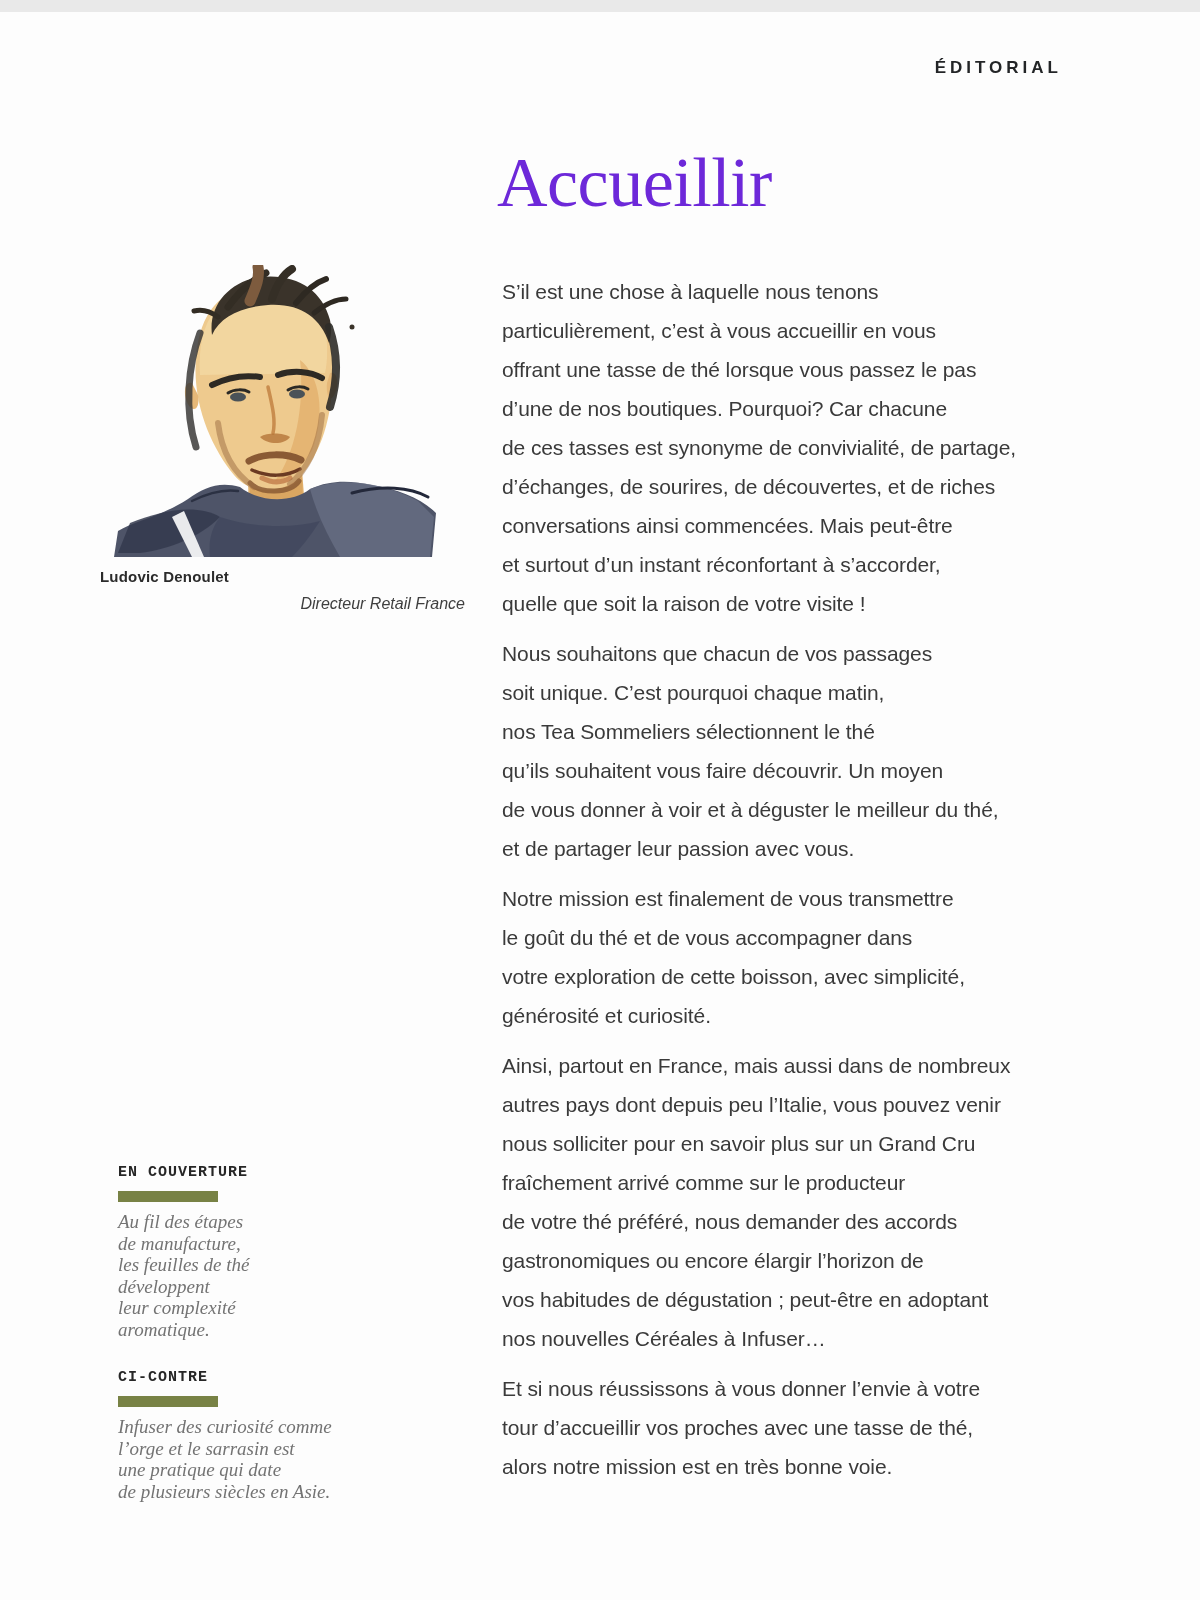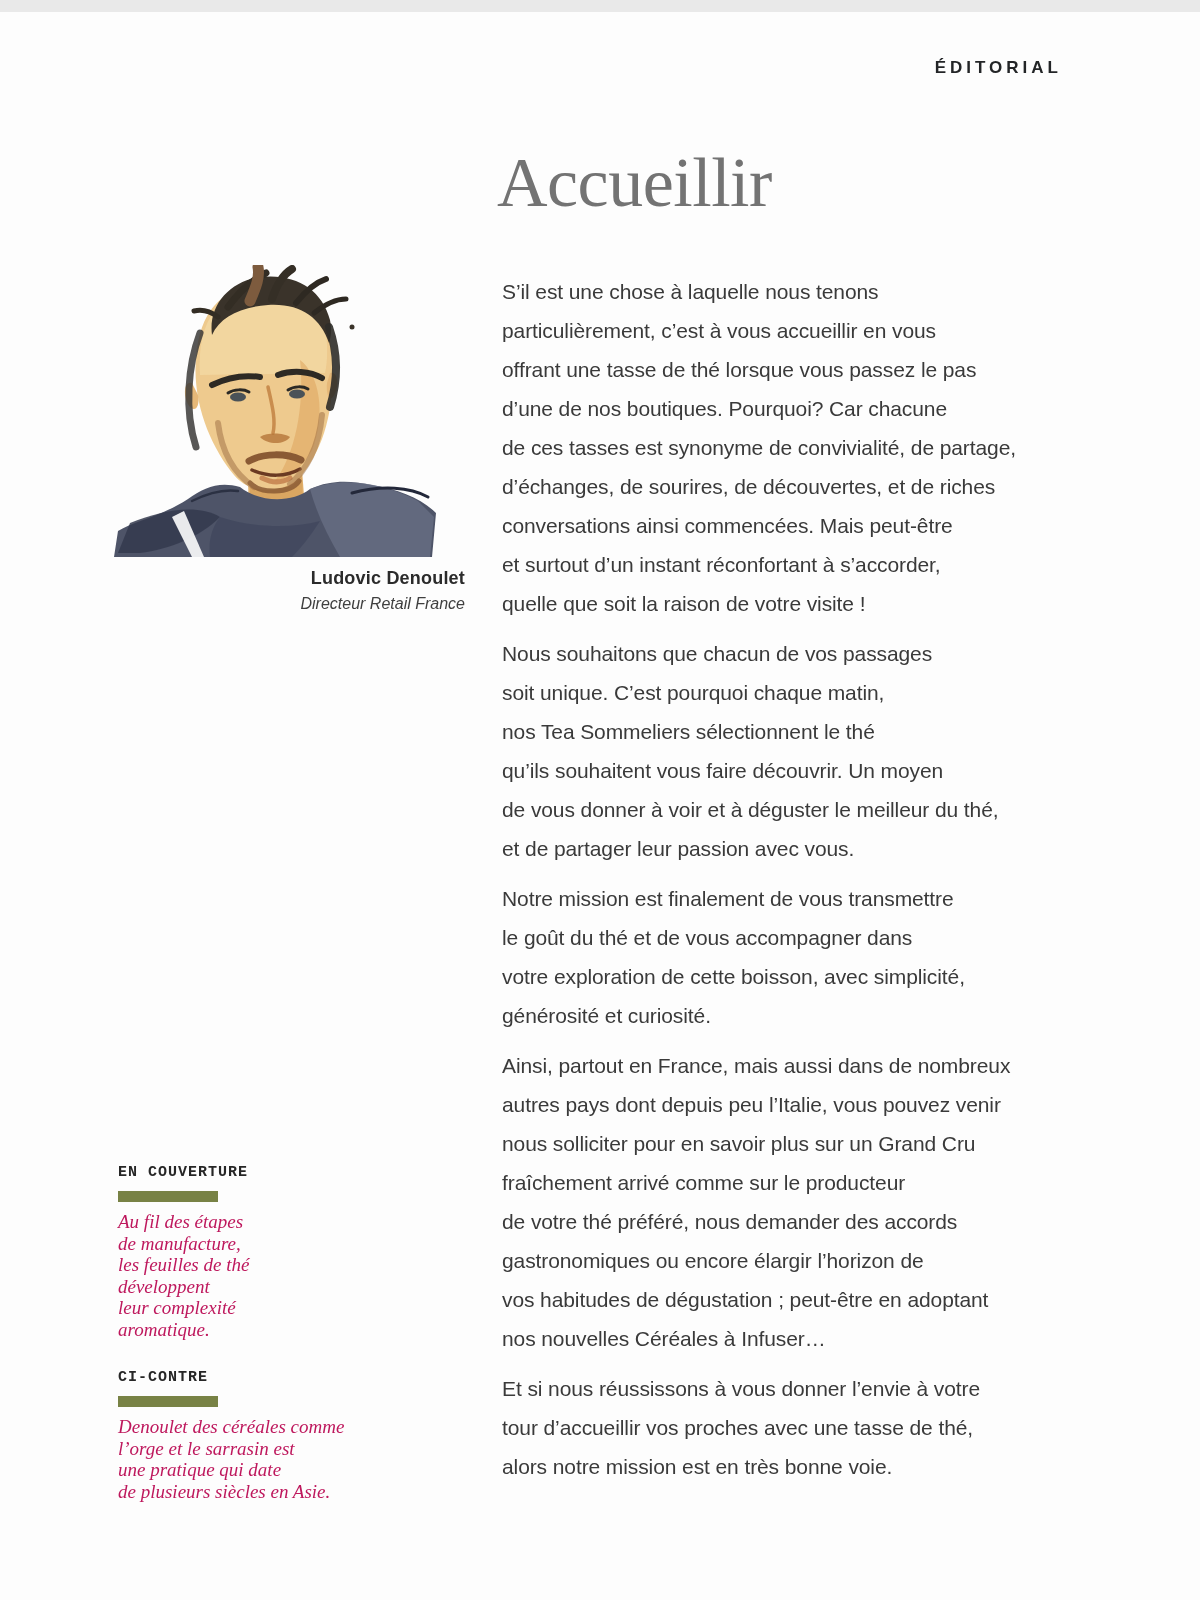--- a/index.html
+++ b/index.html
@@ -10,47 +10,47 @@
     font-family:"Liberation Sans", sans-serif; color:#3b3b3b;
   }
   .kicker {
     position:absolute; top:46px; right:138px;
     font-size:17px; font-weight:bold; letter-spacing:4px;
     color:#232527;
   }
   .title {
     position:absolute; left:497px; top:136px;
     font-family:"Liberation Serif", serif; font-weight:400;
-    font-size:70px; line-height:1; color:#737373; letter-spacing:-0.5px;
+    font-size:70px; line-height:1; color:#6d28d9; letter-spacing:-0.5px;
   }
   .portrait-box { position:absolute; left:100px; top:253px; width:345px; height:292px; }
   .portrait-name {
-    position:absolute; left:100px; top:556px; width:365px; text-align:right;
-    font-size:18px; font-weight:bold; color:#2b2b2b; letter-spacing:0.2px;
+    position:absolute; left:100px; top:556px; width:365px; text-align:left;
+    font-size:15px; font-weight:bold; color:#2b2b2b; letter-spacing:0.2px;
   }
   .portrait-role {
     position:absolute; left:100px; top:583px; width:365px; text-align:right;
     font-size:16px; font-style:italic; color:#3f3f3f;
   }
   .body-col { position:absolute; left:502px; top:260px; width:600px; }
   .body-col p {
     font-size:21px; line-height:39px; letter-spacing:-0.1px;
     color:#3a3a3a; white-space:pre-line; margin:0 0 11px 0;
   }
   .note { position:absolute; left:118px; width:260px; }
   .note-cover { top:1152px; }
   .note-opposite { top:1357px; }
   .note-heading {
     font-family:Liberation Mono, monospace; font-weight:bold;
     font-size:15px; letter-spacing:1px; color:#262626;
   }
   .accent-bar { width:100px; height:11px; background:#788245; margin-top:10px; }
   .note-caption {
     margin-top:9px; font-family:"Liberation Serif", serif; font-style:italic;
-    font-size:19px; line-height:21.5px; color:#be185d; white-space:pre-line;
+    font-size:19px; line-height:21.5px; color:#737373; white-space:pre-line;
   }
   .bottom-crop { position:absolute; left:340px; top:1590px; width:138px; height:5px; background:#232323; }
 </style>
 </head>
 <body>
 
 <div class="page">
 
   <div class="kicker">ÉDITORIAL</div>
 
@@ -160,21 +160,21 @@
 de manufacture,
 les feuilles de thé
 développent
 leur complexité
 aromatique.</div>
   </div>
 
   <div class="note note-opposite">
     <div class="note-heading">CI-CONTRE</div>
     <div class="accent-bar" style="background: rgb(120, 130, 69);"></div>
-    <div class="note-caption">Denoulet des céréales comme
+    <div class="note-caption">Infuser des curiosité comme
 l’orge et le sarrasin est
 une pratique qui date
 de plusieurs siècles en Asie.</div>
   </div>
 
   <div class="bottom-crop"></div>
 
 </div>
 
 </body></html>

